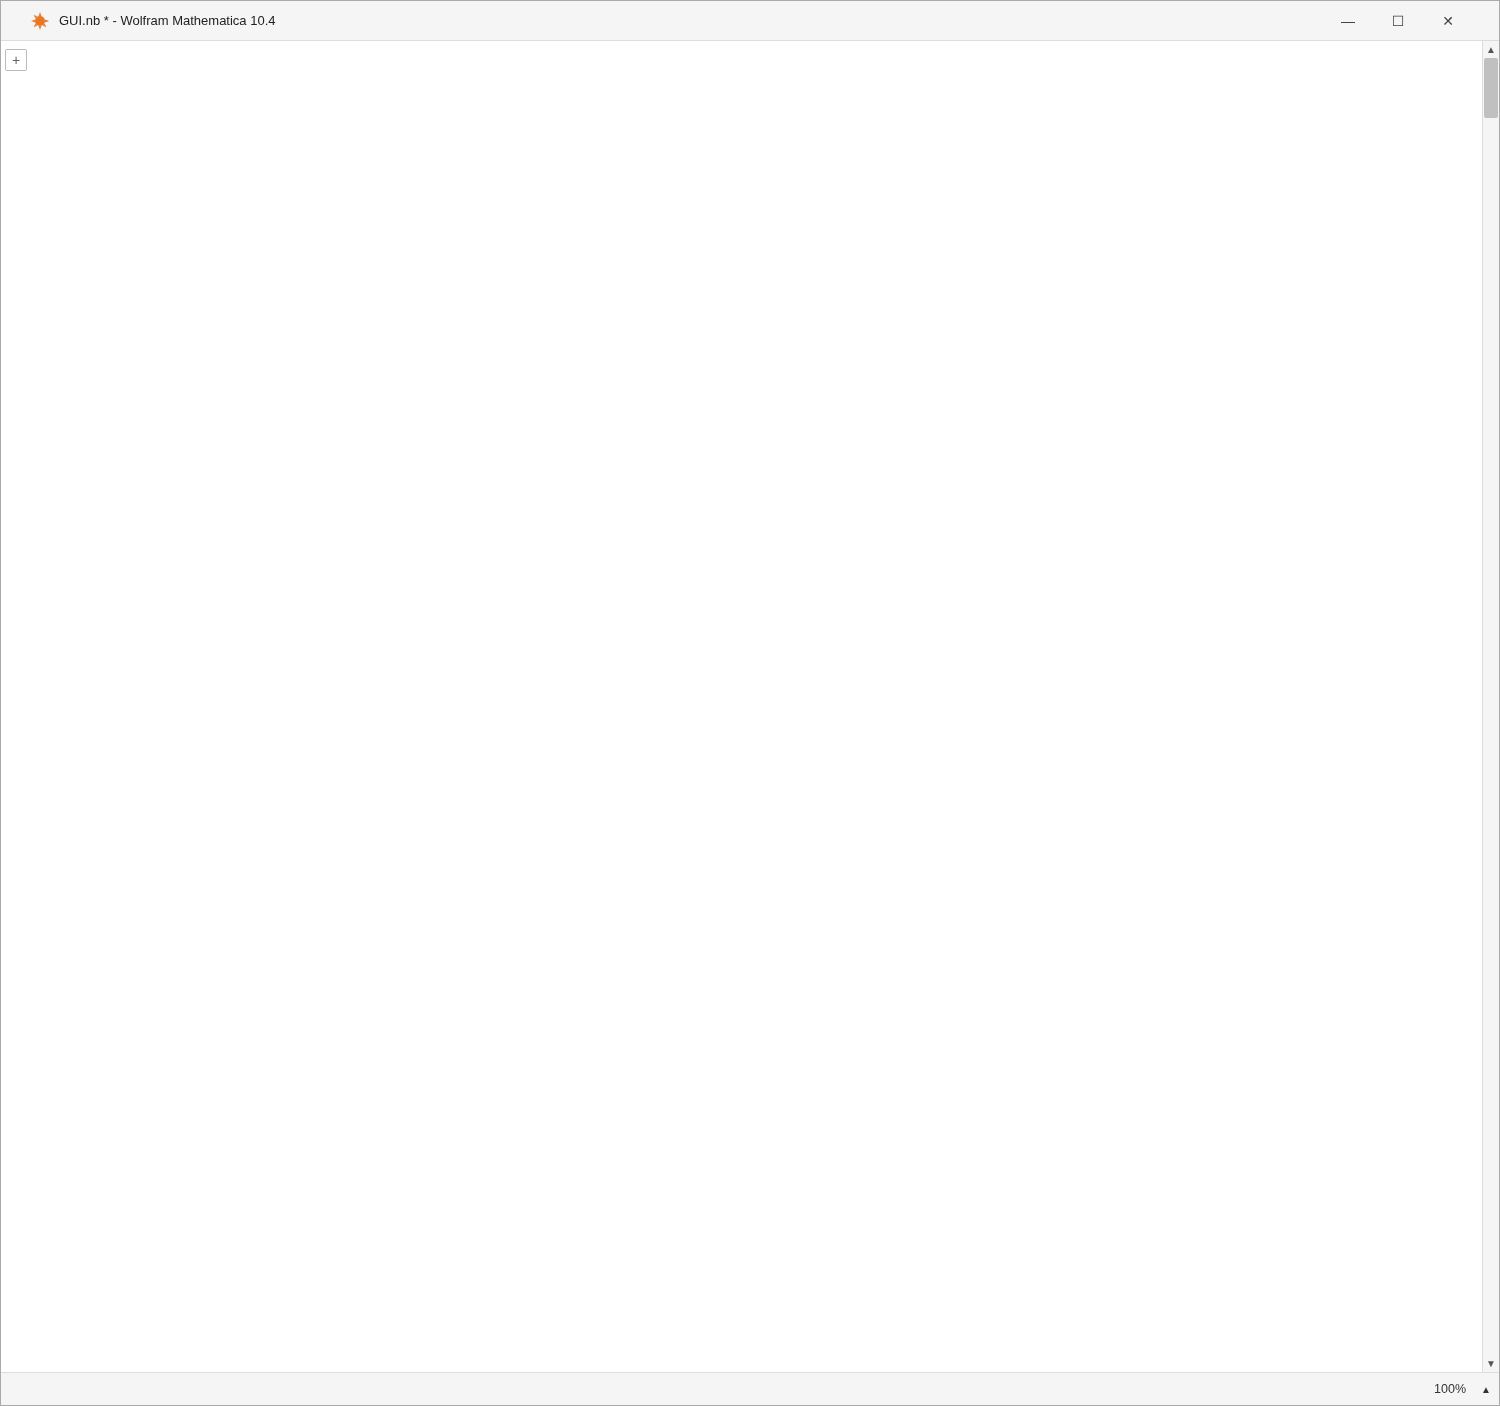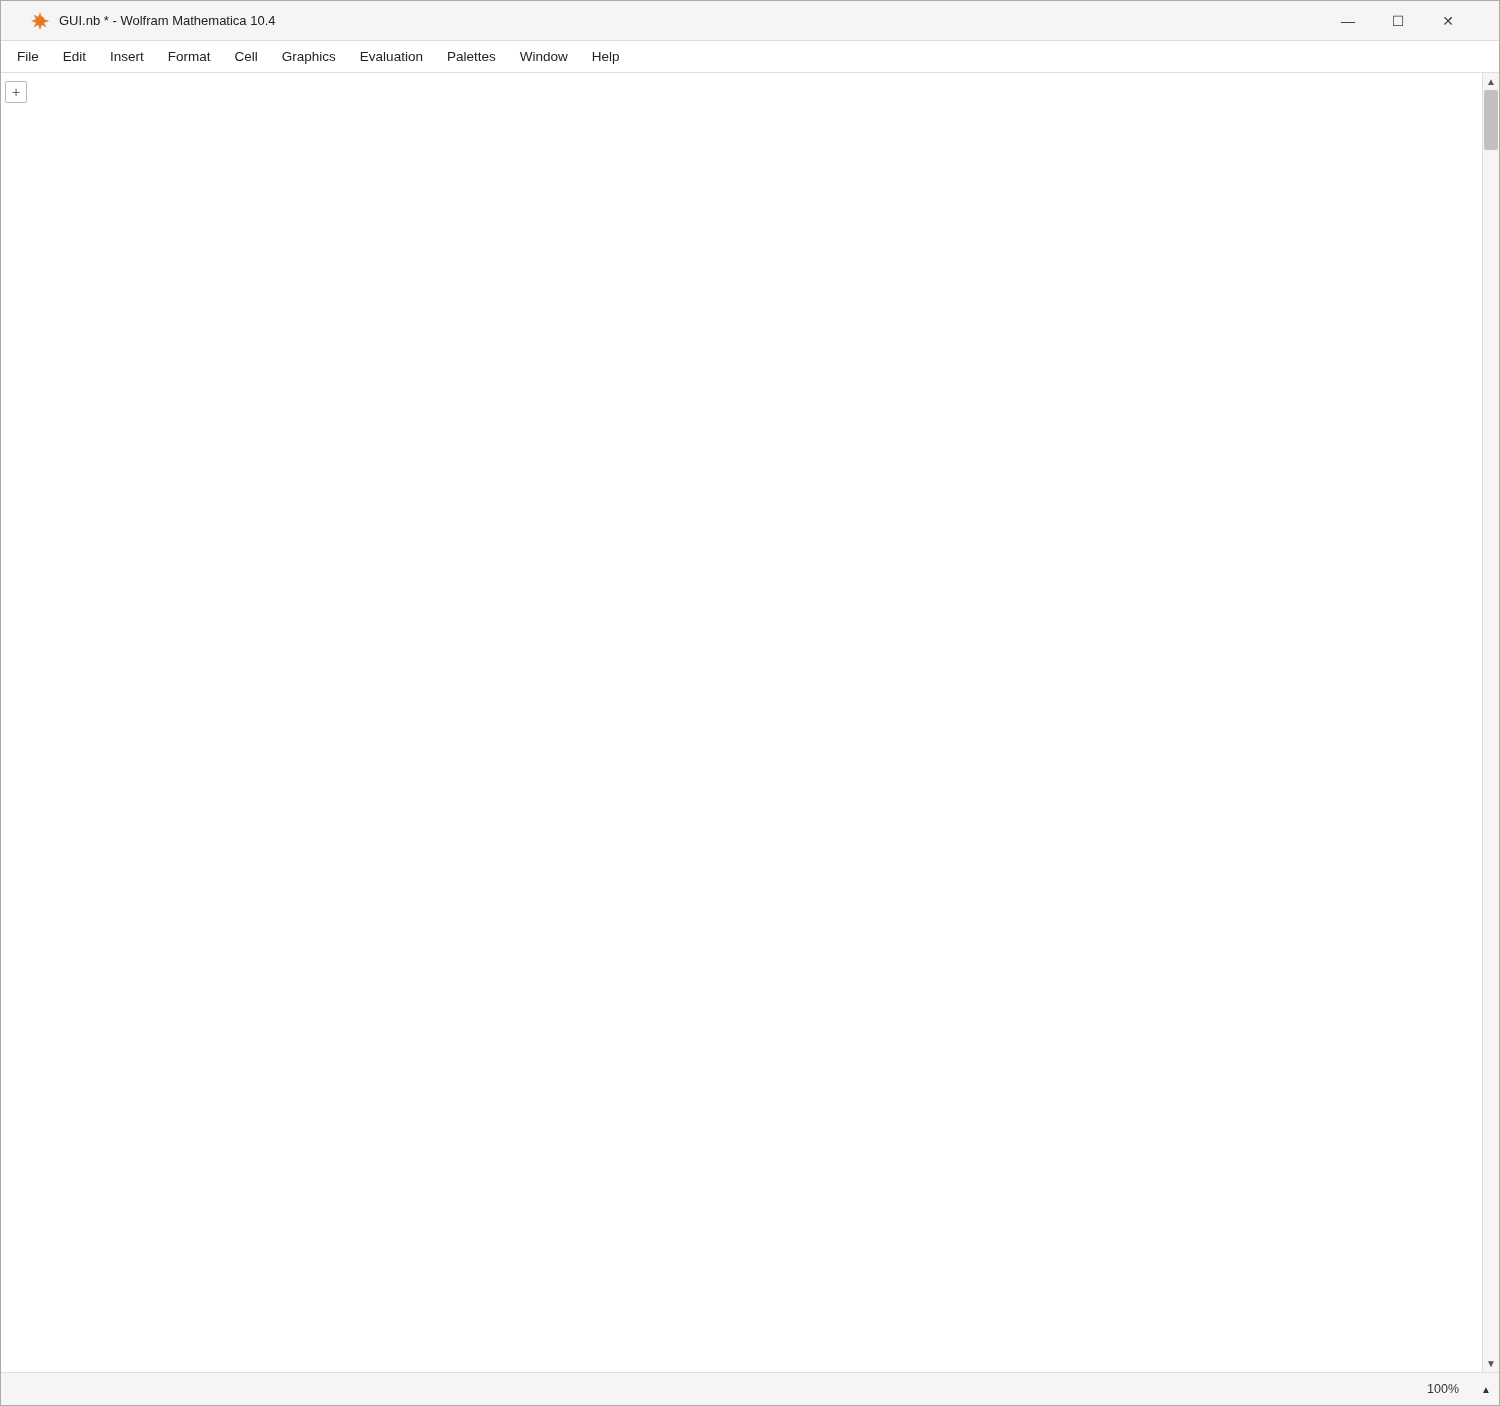--- a/index.html
+++ b/index.html
@@ -165,21 +165,21 @@
 
     .status-bar {
       height: 30px;
       background: #f5f5f5;
       border-top: 1px solid #ddd;
       display: flex;
       align-items: center;
       justify-content: flex-end;
       padding: 16px 8px;
       flex-shrink: 0;
-      gap: 22px;
+      gap: 15px;
     }
 
     .zoom-text {
       font-size: 12.5px;
       color: #333;
     }
 
     .zoom-arrow {
       font-size: 10px;
       color: #333;
@@ -225,32 +225,20 @@
       </div>
       <span class="title-bar-title">GUI.nb * - Wolfram Mathematica 10.4</span>
     </div>
     <div class="title-bar-controls">
       <button class="title-bar-btn">—</button>
       <button class="title-bar-btn">☐</button>
       <button class="title-bar-btn close">✕</button>
     </div>
   </div>
 
-  <div class="menu-bar">
-  <div class="menu-item">File</div>
-      <div class="menu-item">Edit</div>
-      <div class="menu-item">Insert</div>
-      <div class="menu-item">Format</div>
-      <div class="menu-item">Cell</div>
-      <div class="menu-item">Graphics</div>
-      <div class="menu-item">Evaluation</div>
-      <div class="menu-item">Palettes</div>
-      <div class="menu-item">Window</div>
-      <div class="menu-item">Help</div>
-    </div>
 
   <div class="notebook-area">
     <div class="notebook-content">
       <div class="cell-bracket-area">
         <div class="add-cell-btn">+</div>
       </div>
     </div>
 
     <div class="scrollbar-v">
       <div class="scroll-arrow">▲</div>

